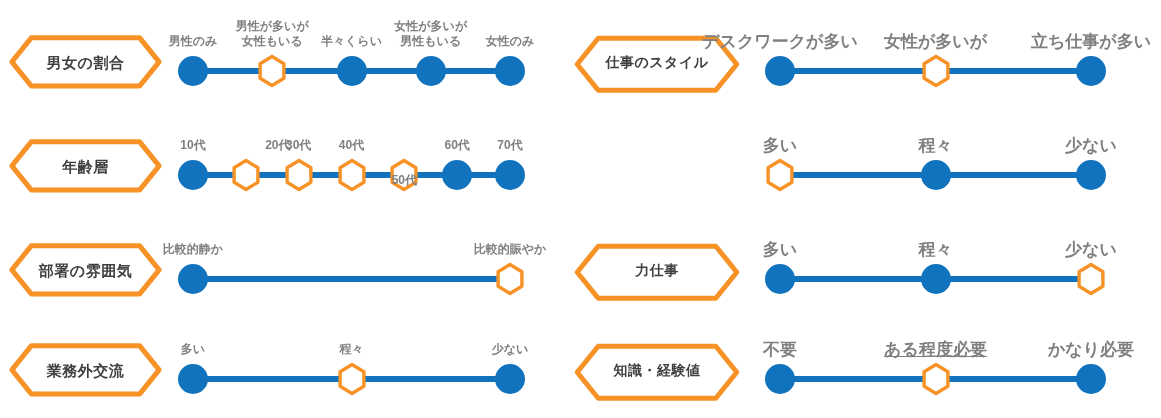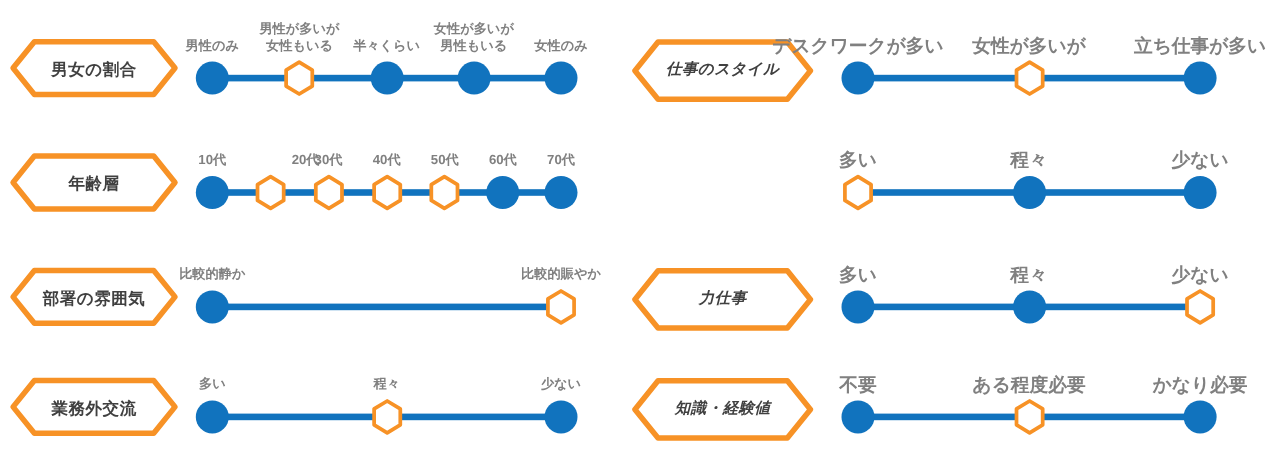--- a/index.html
+++ b/index.html
@@ -15,21 +15,21 @@
   .r0{top:8px;} .r1{top:112px;} .r2{top:216px;} .r3{top:316px;}
 
   
   .label-hex{
     position:absolute;top:26px;
     height:58px;
     display:flex;align-items:center;justify-content:center;
     box-sizing:border-box;
   }
   .col-left .label-hex{left:8px;width:155px;}
-  .col-right .label-hex{left:13px;width:168px;font-style:italic;}
+  .col-right .label-hex{left:13px;width:168px;}
   .label-hex .hexbg{position:absolute;inset:0;}
   .label-hex .txt{
     position:relative;z-index:2;
     font-size:15px;font-weight:bold;color:#404040;
     white-space:nowrap;letter-spacing:.5px;
   }
   .col-right .label-hex .txt{font-size:14px;}
 
   
   .track{position:absolute;height:104px;}
@@ -153,21 +153,21 @@
             </svg>
           </div>
           <div class="tick one-line" style="left: calc(50% + 0px);">
             <div>40代</div>
           </div>
           <div class="marker" style="left: calc(66.6667% - 10px);">
             <svg class="hexmark" viewBox="0 0 40 40">
               <path d="M20 3 L34 11.5 L34 28.5 L20 37 L6 28.5 L6 11.5 Z" fill="#ffffff" stroke="#F79226" stroke-width="4" stroke-linejoin="round"></path>
             </svg>
           </div>
-          <div class="tick one-line" style="left: calc(66.6667% - 10px);">
+          <div class="tick one-line" style="left: calc(66.6667% - 10px); margin-top: 35px;">
             <div>50代</div>
           </div>
           <div class="marker" style="left: calc(83.3333% - 20px);">
             <div class="dot"></div>
           </div>
           <div class="tick one-line" style="left: calc(83.3333% - 20px);">
             <div>60代</div>
           </div>
           <div class="marker" style="left: calc(100% - 30px);">
             <div class="dot"></div>
@@ -345,21 +345,21 @@
             <div class="dot"></div>
           </div>
           <div class="tick one-line" style="left: calc(0% + 30px);">
             <div>不要</div>
           </div>
           <div class="marker" style="left: calc(50% + 0px);">
             <svg class="hexmark" viewBox="0 0 40 40">
               <path d="M20 3 L34 11.5 L34 28.5 L20 37 L6 28.5 L6 11.5 Z" fill="#ffffff" stroke="#F79226" stroke-width="4" stroke-linejoin="round"></path>
             </svg>
           </div>
-          <div class="tick one-line" style="left: calc(50% + 0px);">
+          <div class="tick one-line" style="left: calc(50% + 0px); text-decoration: underline;">
             <div>ある程度必要</div>
           </div>
           <div class="marker" style="left: calc(100% - 30px);">
             <div class="dot"></div>
           </div>
           <div class="tick one-line" style="left: calc(100% - 30px);">
             <div>かなり必要</div>
           </div>
         </div>
       </div>

